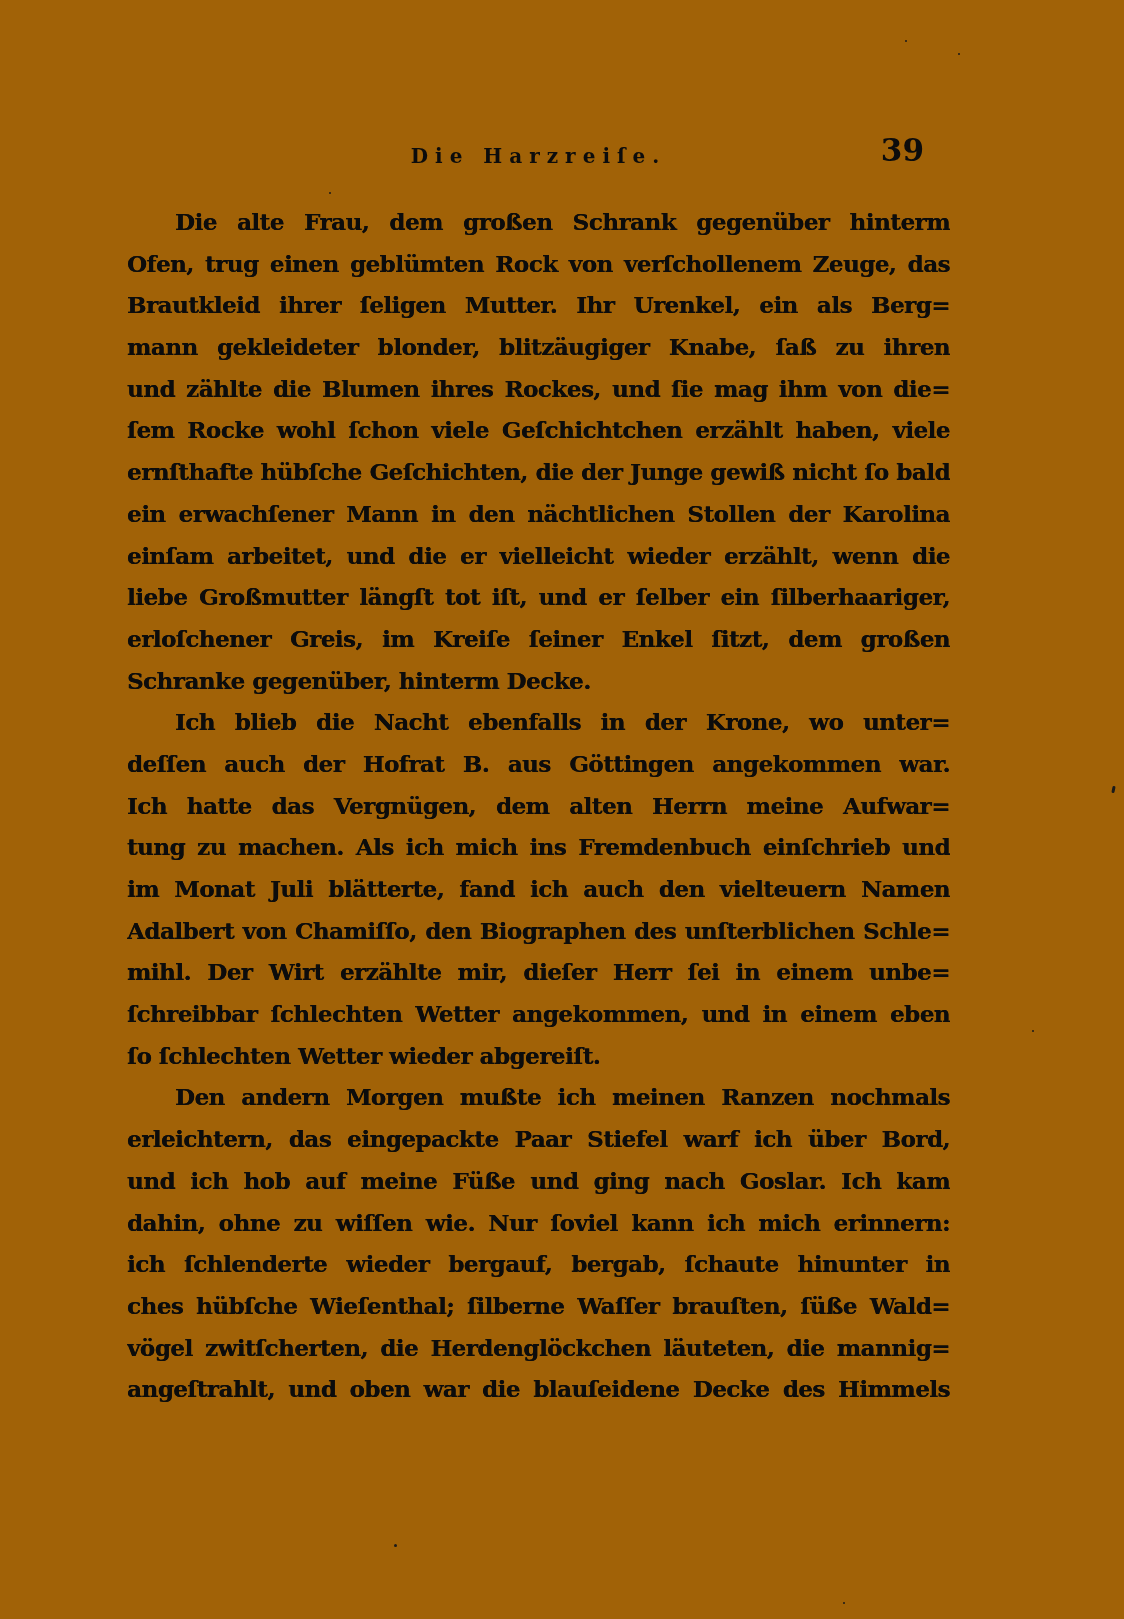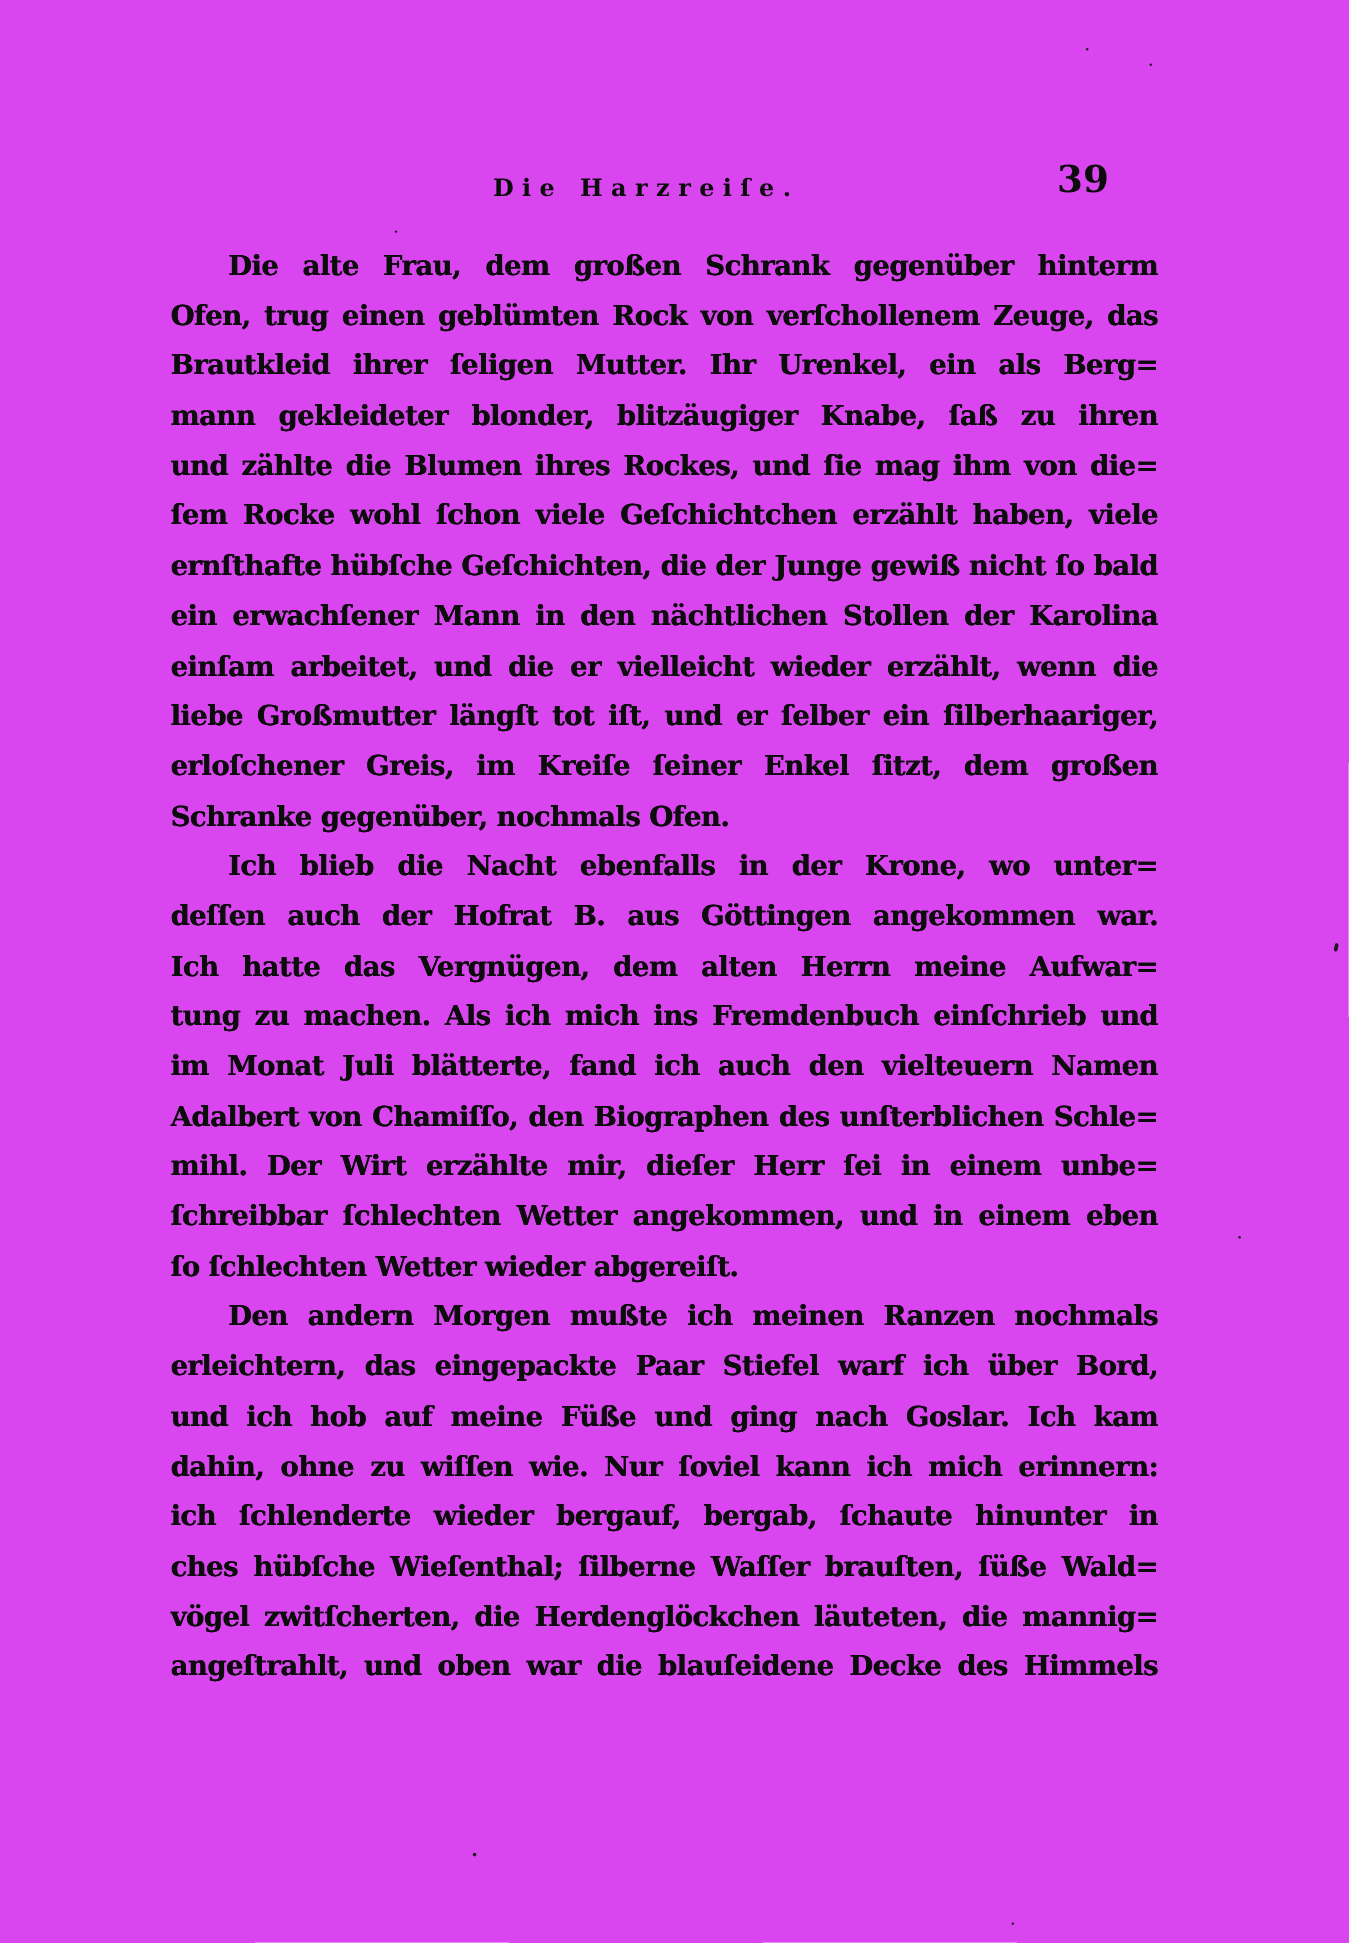--- a/index.html
+++ b/index.html
@@ -4,21 +4,21 @@
 <style>
   html, body {
     margin: 0;
     padding: 0;
     background: #ffffff;
   }
   .page {
     position: relative;
     width: 1124px;
     height: 1619px;
-    background: #d946ef;
+    background: #a16207;
     color: #0c0c0c;
     font-family: "DejaVu Serif", serif;
     overflow: hidden;
   }
   .running-header {
     position: absolute;
     top: 141px;
     left: 127px;
     width: 823px;
     height: 34px;
@@ -35,21 +35,21 @@
     position: absolute;
     top: 133px;
     right: 200px;
     font-size: 31px;
     font-weight: bold;
     line-height: 34px;
     color: #0c0c0c;
   }
   .text-block {
     position: absolute;
-    left: 142px;
+    left: 127px;
     top: 201px;
     width: 823px;
     font-size: 23px;
     font-weight: bold;
     letter-spacing: -0.5px;
     color: #0c0c0c;
     text-shadow: 0.25px 0 0 currentColor;
   }
   .para { margin: 0; }
   .line {
@@ -85,21 +85,21 @@
       <div class="line">Ofen, trug einen geblümten Rock von verſchollenem Zeuge, das</div>
       <div class="line">Brautkleid ihrer ſeligen Mutter.  Ihr Urenkel, ein als Berg=</div>
       <div class="line">mann gekleideter blonder, blitzäugiger Knabe, ſaß zu ihren Füßen</div>
       <div class="line">und zählte die Blumen ihres Rockes, und ſie mag ihm von die=</div>
       <div class="line">ſem Rocke wohl ſchon viele Geſchichtchen erzählt haben, viele</div>
       <div class="line">ernſthafte hübſche Geſchichten, die der Junge gewiß nicht ſo bald</div>
       <div class="line">ein erwachſener Mann in den nächtlichen Stollen der Karolina</div>
       <div class="line">einſam arbeitet, und die er vielleicht wieder erzählt, wenn die</div>
       <div class="line">liebe Großmutter längſt tot iſt, und er ſelber ein ſilberhaariger,</div>
       <div class="line">erloſchener Greis, im Kreiſe ſeiner Enkel ſitzt, dem großen</div>
-      <div class="line end">Schranke gegenüber, nochmals Ofen.</div>
+      <div class="line end">Schranke gegenüber, hinterm Decke.</div>
     </div>
 
     <div class="para">
       <div class="line first">Ich blieb die Nacht ebenfalls in der Krone, wo unter=</div>
       <div class="line">deſſen auch der Hofrat B. aus Göttingen angekommen war.</div>
       <div class="line">Ich hatte das Vergnügen, dem alten Herrn meine Aufwar=</div>
       <div class="line">tung zu machen. Als ich mich ins Fremdenbuch einſchrieb und</div>
       <div class="line">im Monat Juli blätterte, fand ich auch den vielteuern Namen</div>
       <div class="line">Adalbert von Chamiſſo, den Biographen des unſterblichen Schle=</div>
       <div class="line">mihl.  Der Wirt erzählte mir, dieſer Herr ſei in einem unbe=</div>

